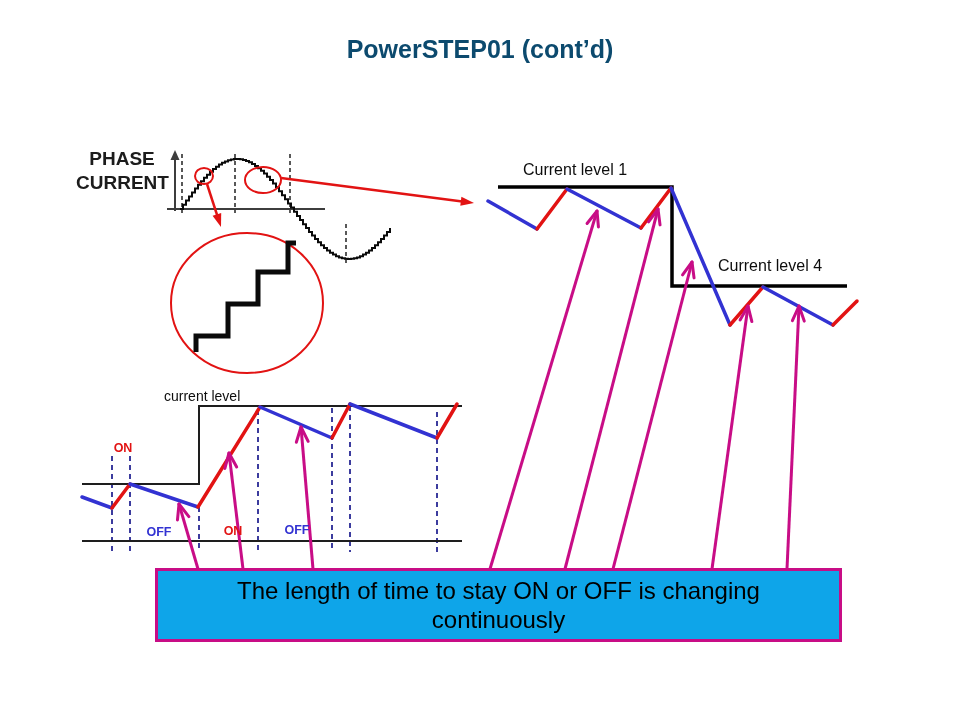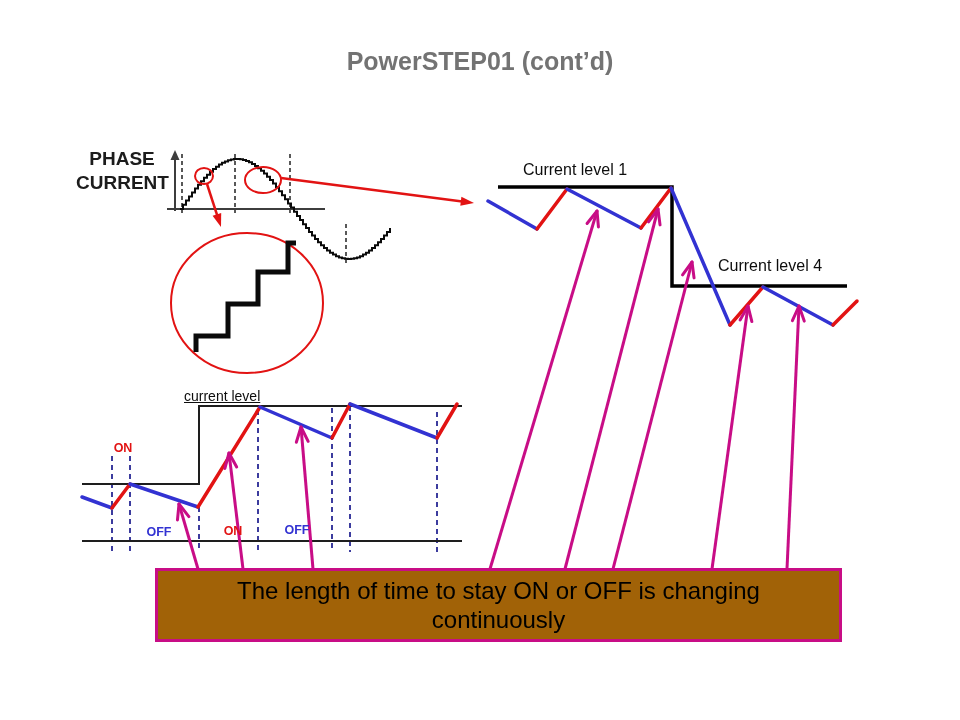--- a/index.html
+++ b/index.html
@@ -1,27 +1,27 @@
 <!DOCTYPE html>
 <html><head>
 <meta charset="utf-8">
 <style>
   html,body{margin:0;padding:0;background:#fff;}
   .slide{position:relative;width:960px;height:720px;background:#ffffff;
          font-family:"Liberation Sans",sans-serif;overflow:hidden;}
   #diagram-svg{position:absolute;left:0;top:0;z-index:1;}
-  .title{position:absolute;top:47px;left:0;width:100%;text-align:center;
-         font-size:25px;font-weight:bold;color:#737373;z-index:2;letter-spacing:0px;}
+  .title{position:absolute;top:35px;left:0;width:100%;text-align:center;
+         font-size:25px;font-weight:bold;color:#0c4a6e;z-index:2;letter-spacing:0px;}
   .phase-label{position:absolute;width:92px;text-align:center;font-size:19px;
          font-weight:600;color:#1c1c1c;line-height:24px;z-index:2;}
   .diagram-label{position:absolute;font-size:16px;color:#0d0d0d;z-index:2;white-space:nowrap;}
   .small-label{font-size:14px;}
   .state-label{position:absolute;transform:translate(-50%,-50%);font-size:12.5px;
          font-weight:bold;z-index:2;}
-  .callout{position:absolute;background:#a16207;z-index:3;display:flex;flex-direction:column;
+  .callout{position:absolute;background:#0ea5e9;z-index:3;display:flex;flex-direction:column;
          justify-content:center;align-items:center;font-size:24px;color:#000;
          line-height:29px;text-align:center;box-sizing:border-box;}
 </style>
 </head>
 <body>
 
 <div class="slide">
 
   <div class="title">PowerSTEP01 (cont’d)</div>
 
@@ -92,21 +92,21 @@
       <line x1="787" y1="569" x2="799" y2="306" stroke="#c80d86" stroke-width="3" stroke-linecap="butt"></line>
       <line x1="799" y1="306" x2="792.3941846029874" y2="320.57268688130614" stroke="#c80d86" stroke-width="3" stroke-linecap="round"></line>
       <line x1="799" y1="306" x2="804.2513036253515" y2="321.1136961142657" stroke="#c80d86" stroke-width="3" stroke-linecap="round"></line>
     </svg>
 
   <div class="phase-label" style="left: 76px; top: 147px;">
     <div>PHASE</div>
     <div>CURRENT</div>
   </div>
 
-  <div class="diagram-label small-label" style="left: 184px; top: 388px; text-decoration: underline;">current level</div>
+  <div class="diagram-label small-label" style="left: 164px; top: 388px;">current level</div>
 
   <div class="diagram-label" style="left: 523px; top: 161px; text-align: center;">Current level 1</div>
 
   <div class="diagram-label" style="left: 718px; top: 257px;">Current level 4</div>
 
   <div class="callout" id="callout-box" style="left: 155px; top: 568px; width: 687px; height: 74px; border: 3.5px solid rgb(200, 13, 134);">
     <div>The length of time to stay ON or OFF is changing</div>
     <div>continuously</div>
   </div>
 

